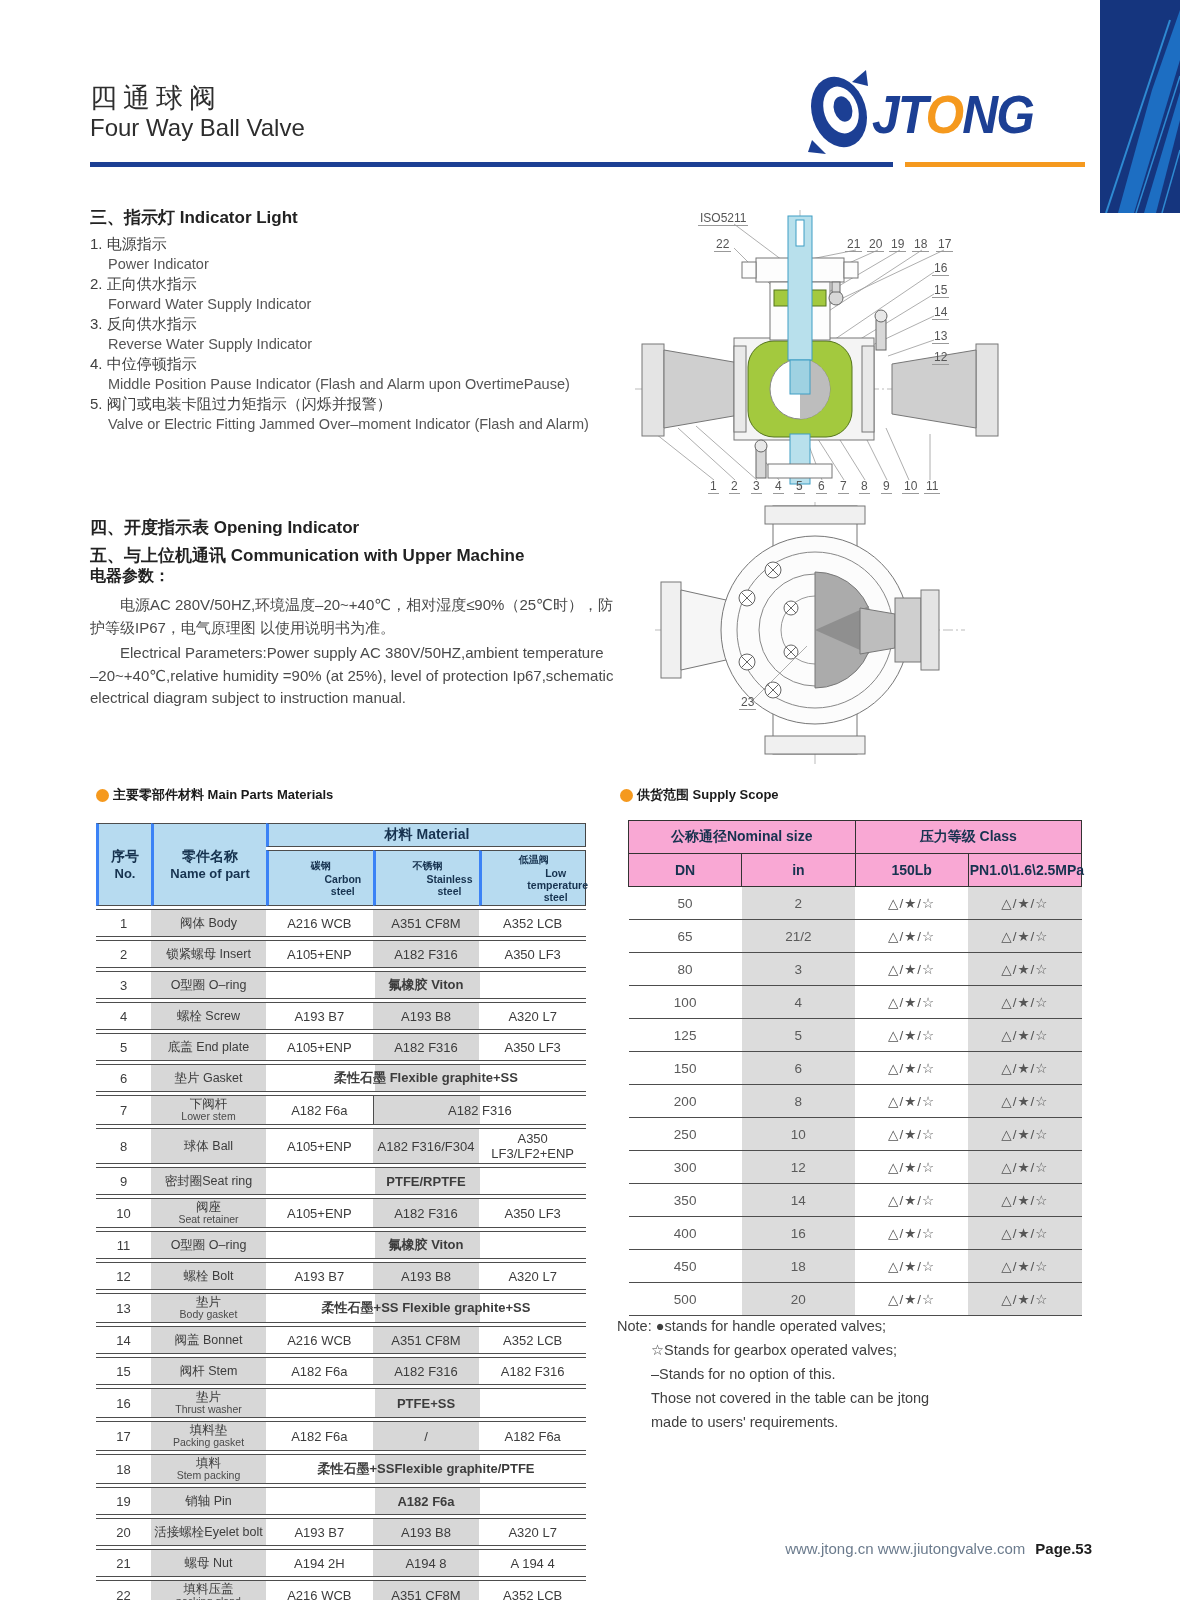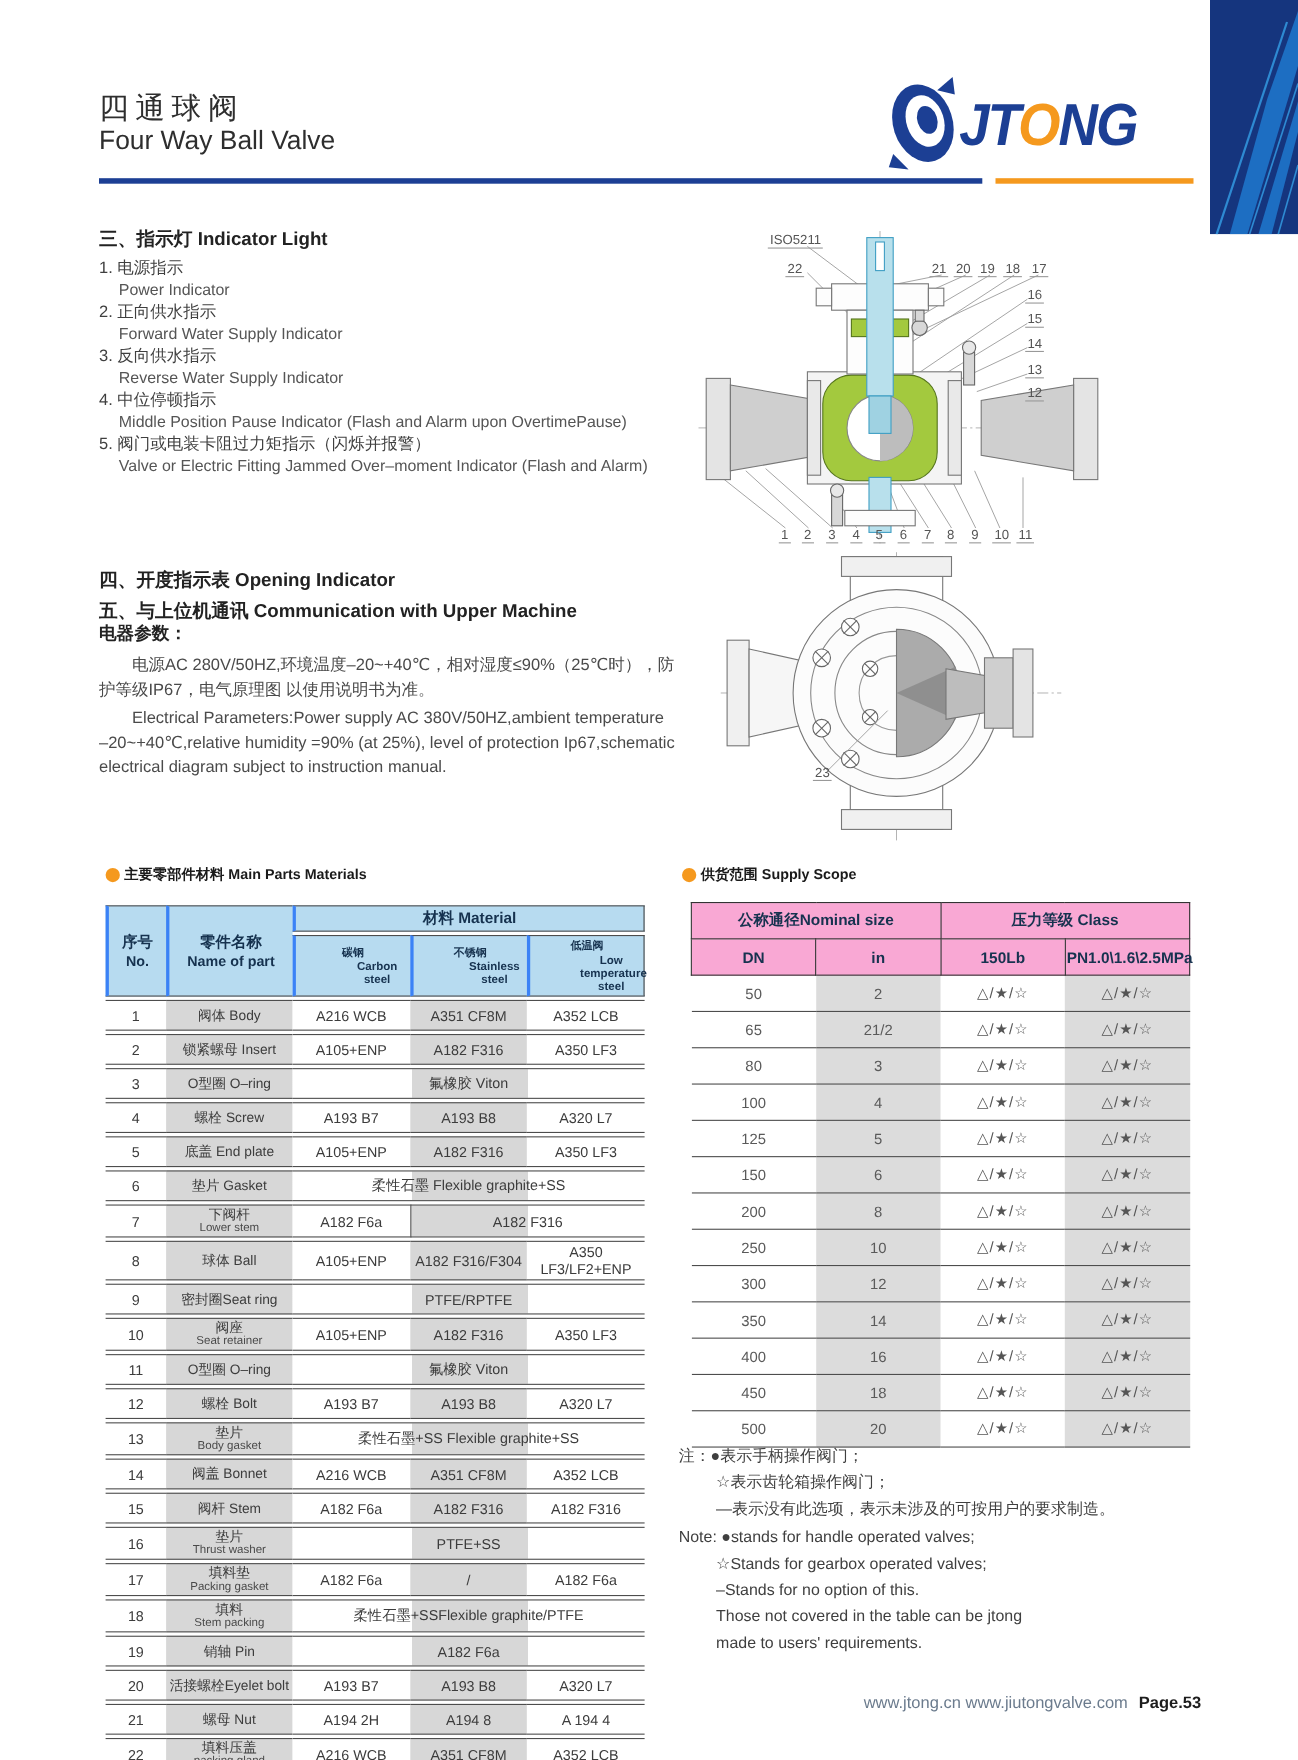--- a/index.html
+++ b/index.html
@@ -45,21 +45,21 @@
   table.parts thead .hz{font-size:14px;font-weight:bold;}
   table.parts thead .he{font-size:13px;font-weight:bold;}
   table.parts thead .sub .hz{font-size:10px;}
   table.parts thead .sub .he{font-size:10.5px;padding-left:44px;}
   td.c-no{background:#fff;width:50px;}
   td.c-name{background:#d7d7d7;width:110px;}
   td.c-name .nm1{font-size:12.5px;line-height:13px;}
   td.c-name .nm2{font-size:10.5px;line-height:11px;color:#4a4a4a;}
   td.c-mat{background:#fff;}
   td.c-mat.shade{background:#d7d7d7;}
-  td.span3{background:linear-gradient(90deg,#fff 0 34%,#d7d7d7 34% 67%,#fff 67% 100%);}
+  td.span3{background:linear-gradient(90deg,#fff 0 34%,#d7d7d7 34% 67%,#fff 67% 100%);font-weight:bold;}
   td.span2{background:linear-gradient(90deg,#d7d7d7 0 50%,#fff 50% 100%);border-left:1px solid #4d4d4d;}
   table.parts td{height:22px;}
 
   
   .supply-wrap{position:absolute;left:628px;top:820px;width:454px;}
   table.supply{width:100%;border-collapse:collapse;table-layout:fixed;}
   table.supply th{background:#f9a8d4;border:1px solid #333;color:#16324f;font-size:14px;font-weight:bold;height:30px;}
   table.supply td{border-bottom:1px solid #4d4d4d;font-size:13.5px;color:#5a5a5a;text-align:center;height:30px;}
   table.supply td.shade{background:#dcdcdc;}
   table.supply .sym{letter-spacing:1px;color:#555;}
@@ -576,25 +576,20 @@
             <td>500</td>
             <td class="shade">20</td>
             <td class="sym">△/★/☆</td>
             <td class="shade sym">△/★/☆</td>
           </tr>
         </tbody>
       </table>
   </div>
 
   <div class="notes">
-    <div id="notes-zh">
-        <div>注：●表示手柄操作阀门；</div>
-        <div class="ind">☆表示齿轮箱操作阀门；</div>
-        <div class="ind">—表示没有此选项，表示未涉及的可按用户的要求制造。</div>
-      </div>
     <div id="notes-en" class="en-block">
         <div>Note: ●stands for handle operated valves;</div>
         <div class="ind">☆Stands for gearbox operated valves;</div>
         <div class="ind">–Stands for no option of this.</div>
         <div class="ind">Those not covered in the table can be jtong</div>
         <div class="ind">made to users' requirements.</div>
       </div>
   </div>
 
   <div class="footer">

